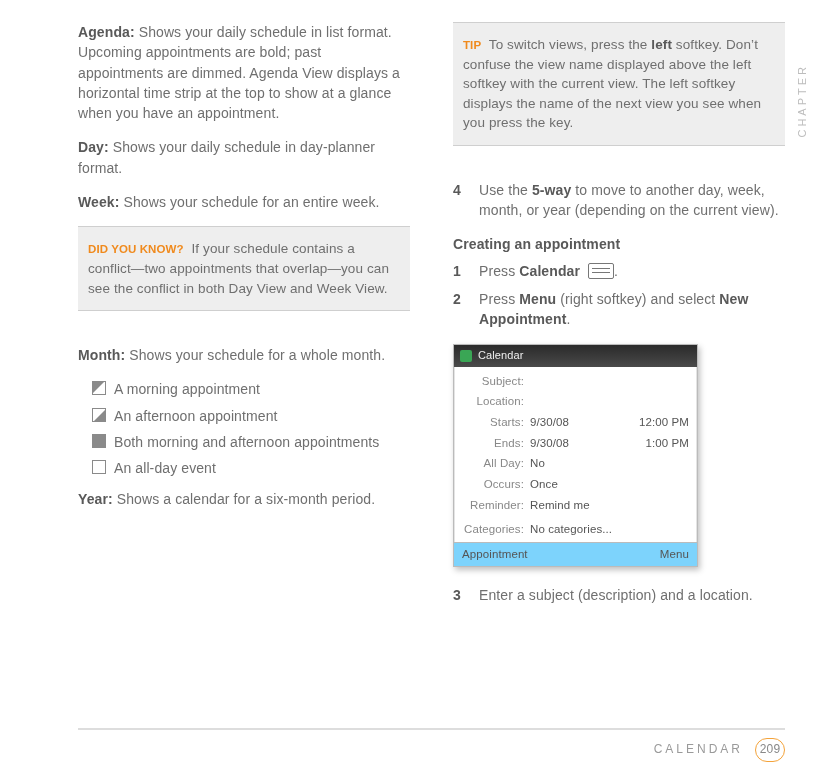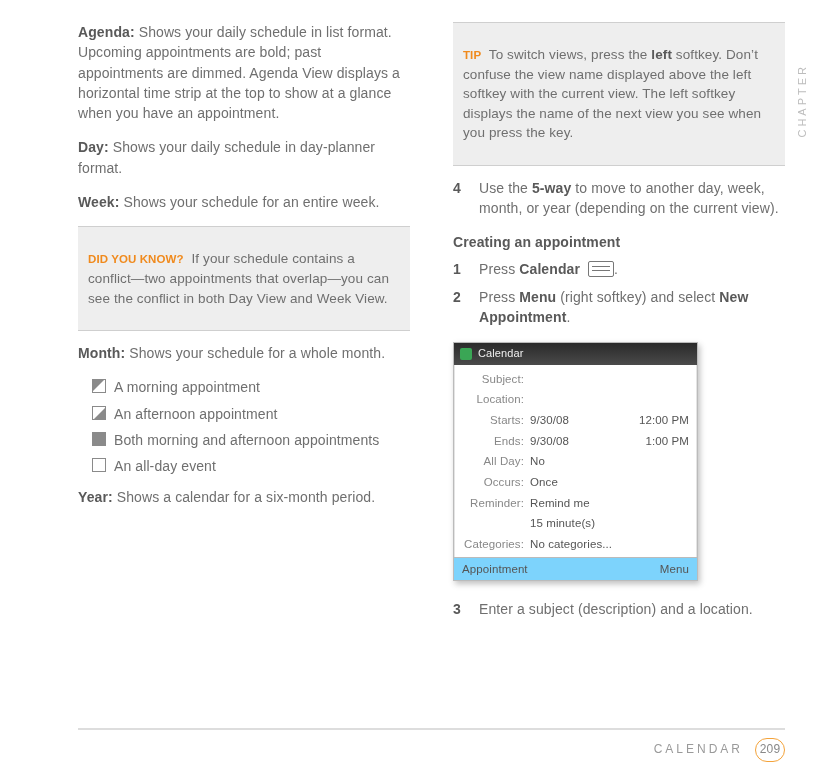--- a/index.html
+++ b/index.html
@@ -57,22 +57,22 @@
     display: flex;
     gap: 43px;
   }
   .col { flex: 1 1 0; min-width: 0; }
   .para { margin-bottom: 14px; }
   b, strong { color: #595959; font-weight: 700; }
   .callout {
     background: #eeeeee;
     border-top: 1px solid #cfcfcf;
     border-bottom: 1px solid #cfcfcf;
-    padding: 22px 10px;
-    margin: 10px 0 12px 0;
+    padding: 12px 10px;
+    margin: 10px 0 34px 0;
     font-size: 13.5px;
     line-height: 1.45;
   }
   .callout-tag {
     color: #f08a1d;
     font-weight: 700;
     font-size: 11.5px;
     text-transform: uppercase;
     margin-right: 4px;
   }
@@ -254,21 +254,20 @@
           <div class="dev-row">
               <span class="lbl">Occurs:</span>
               <span class="val">Once</span>
             </div>
           <div class="dev-row">
               <span class="lbl">Reminder:</span>
               <span class="val">Remind me</span>
             </div>
           <div class="dev-row">
               <span class="lbl"></span>
-              <span class="val">15   minute(s)</span>
             </div>
           <div class="dev-row">
               <span class="lbl">Categories:</span>
               <span class="val">No categories...</span>
             </div>
         </div>
         <div class="dev-foot">
           <span>Appointment</span>
           <span>Menu</span>
         </div>

